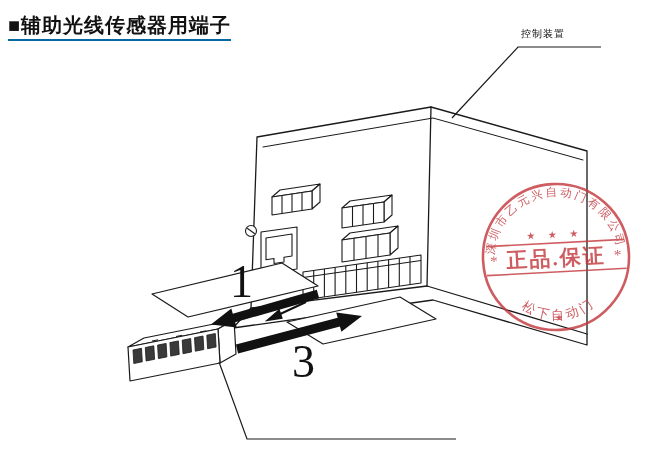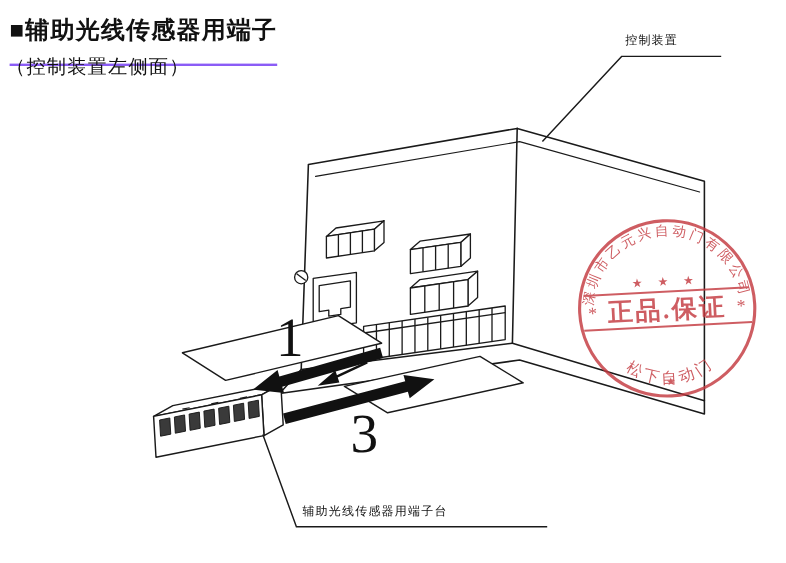--- a/index.html
+++ b/index.html
@@ -1,20 +1,20 @@
 <!DOCTYPE html>
 <html><head>
 <meta charset="utf-8">
 <style>
   html,body{margin:0;padding:0;background:#ffffff;}
   .page{position:relative;width:655px;height:469px;background:#fff;overflow:hidden;
         font-family:"Liberation Serif","DejaVu Serif",serif;color:#111;}
   .abs{position:absolute;white-space:nowrap;}
   .title{left:8px;top:12px;font-size:20px;font-weight:700;letter-spacing:1px;
-         border-bottom:2px solid #8b5cf6;padding-bottom:14px;}
+         border-bottom:2px solid #0369a1;padding-bottom:0;}
   .subtitle{left:5px;top:46px;font-size:16px;letter-spacing:1px;}
   .callout{font-size:10px;letter-spacing:1px;}
   #cd-label{left:521px;top:27px;}
   #tb-label{left:252px;top:419px;}
   svg.diagram{position:absolute;left:0;top:0;}
   svg text{font-family:"Liberation Serif","DejaVu Serif",serif;}
 </style>
 </head>
 <body>
 
@@ -133,16 +133,14 @@
       <text x="614" y="263" font-size="15" fill="#c43a40">*</text>
       <text x="556" y="265" text-anchor="middle" font-size="21" font-weight="700" letter-spacing="2" fill="#c43a40">正品.保证</text>
       <text font-size="13" letter-spacing="3" fill="#c43a40">
         <textPath href="#arcBottom" startOffset="50%" text-anchor="middle">松下自动门</textPath>
       </text>
       <text x="556" y="321" text-anchor="middle" font-size="9" fill="#c43a40">★</text>
     </g>
   </svg>
 
   <div class="abs title">■辅助光线传感器用端子</div>
-  <div class="abs subtitle">（控制装置左侧面）</div>
   <div class="abs callout" id="cd-label">控制装置</div>
-  <div class="abs callout" id="tb-label">辅助光线传感器用端子台</div>
 </div>
 
 </body></html>

